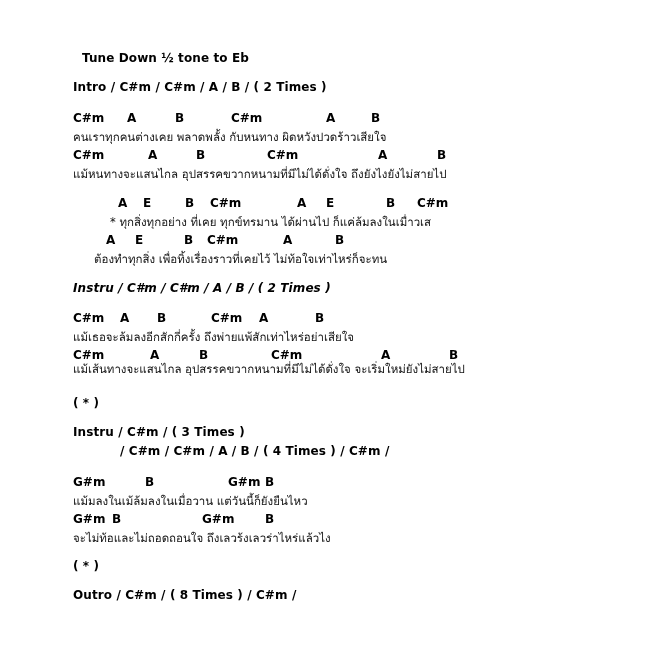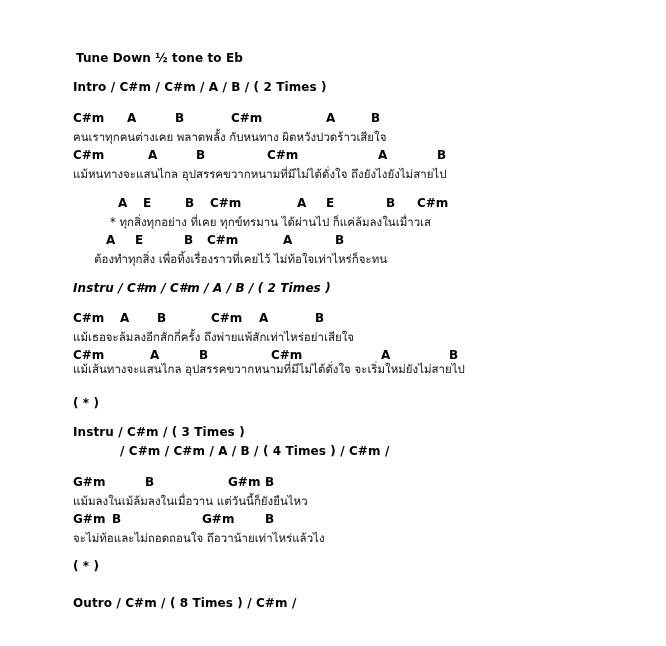--- a/index.html
+++ b/index.html
@@ -8,21 +8,21 @@
   .line { position: absolute; white-space: nowrap; }
   .bold { font-weight: bold; font-size: 12px; letter-spacing: 0.1px; }
   .lyric { font-size: 11.5px; color: #111; }
   .chord { position: absolute; font-weight: bold; font-size: 12px; white-space: nowrap; }
 </style>
 </head>
 <body>
 
 <div>
 
-  <div class="line bold" style="left:76px; top:51px;text-align:right;">Tune Down ½ tone to Eb</div>
+  <div class="line bold" style="left:82px; top:51px;text-align:right;">Tune Down ½ tone to Eb</div>
   <div class="line bold" style="left:73px; top:80px;">Intro  / C#m / C#m / A / B /  ( 2 Times )</div>
 
   <div>
     <div class="line" style="left:0; top:111px; width:666px; height:16px;">
       <span class="chord" style="left:73px;">C#m</span>
       <span class="chord" style="left:127px;">A</span>
       <span class="chord" style="left:175px;">B</span>
       <span class="chord" style="left:231px;">C#m</span>
       <span class="chord" style="left:326px;">A</span>
       <span class="chord" style="left:371px;">B</span>
@@ -101,19 +101,19 @@
       <span class="chord" style="left:265px;">B</span>
     </div>
     <div class="line lyric" style="left:73px; top:492px;"> แม้มลงในเม้ล้มลงในเมื่อวาน  แต่วันนี้ก็ยังยืนไหว</div>
 
     <div class="line" style="left:0; top:512px; width:666px; height:16px;">
       <span class="chord" style="left:73px;">G#m</span>
       <span class="chord" style="left:112px;">B</span>
       <span class="chord" style="left:202px;">G#m</span>
       <span class="chord" style="left:265px;">B</span>
     </div>
-    <div class="line lyric" style="left:73px; top:529px;"> จะไม่ท้อและไม่ถอดถอนใจ  ถึอวาน้ายเท่าไหร่แล้วไง</div>
+    <div class="line lyric" style="left:73px; top:529px;"> จะไม่ท้อและไม่ถอดถอนใจ  ถึงเลวร้งเลวร่าไหร่แล้วไง</div>
   </div>
 
   <div class="line bold" style="left:73px; top:559px;">( * )</div>
 
-  <div class="line bold" style="left:73px; top:588px;margin-top:8px;">Outro  / C#m /   ( 8 Times )  / C#m /</div>
+  <div class="line bold" style="left:73px; top:588px;">Outro  / C#m /   ( 8 Times )  / C#m /</div>
 </div>
 
 </body></html>

